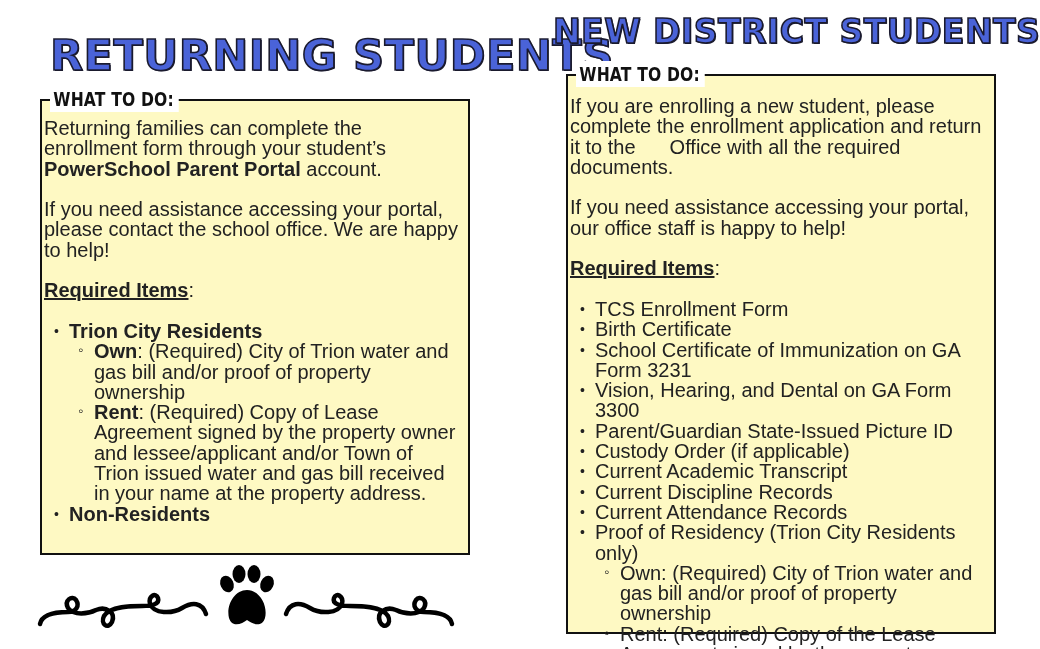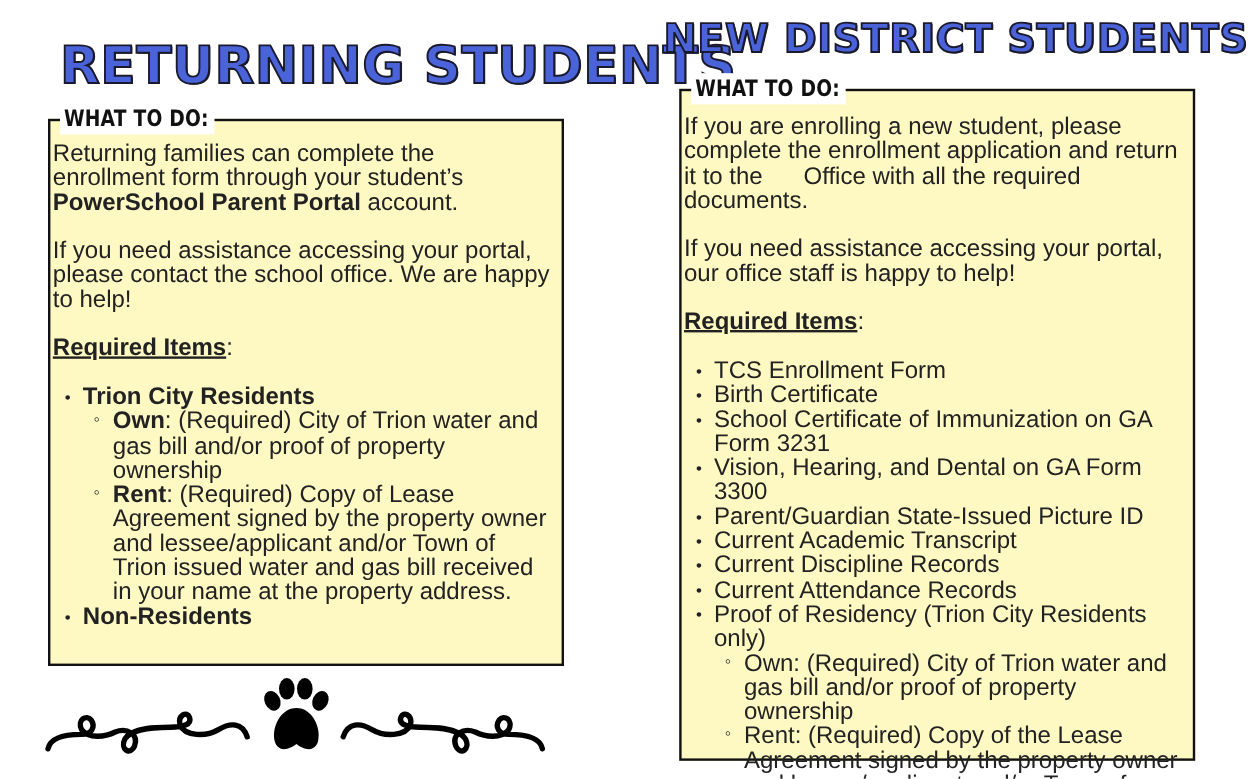--- a/index.html
+++ b/index.html
@@ -131,20 +131,21 @@
     <p>If you need assistance accessing your portal, our office staff is happy to help!</p>
     <div class="gap"></div>
     <p><span class="req-head">Required Items</span><span>:</span></p>
     <div class="gap"></div>
     <ul class="l1">
       <li>TCS Enrollment Form</li>
       <li>Birth Certificate</li>
       <li>School Certificate of Immunization on GA Form 3231</li>
       <li>Vision, Hearing, and Dental on GA Form 3300</li>
       <li>Parent/Guardian State-Issued Picture ID</li>
+      <li>Custody Order (if applicable)</li>
       <li>Current Academic Transcript</li>
       <li>Current Discipline Records</li>
       <li>Current Attendance Records</li>
       <li>
         <span>Proof of Residency (Trion City Residents only)</span>
         <ul class="l2">
           <li>Own: (Required) City of Trion water and gas bill and/or proof of property ownership</li>
           <li>Rent: (Required) Copy of the Lease Agreement signed by the property owner and lessee/applicant and/or Town of Trion issued water and gas bill received in your name at the property address.</li>
         </ul>
       </li>

